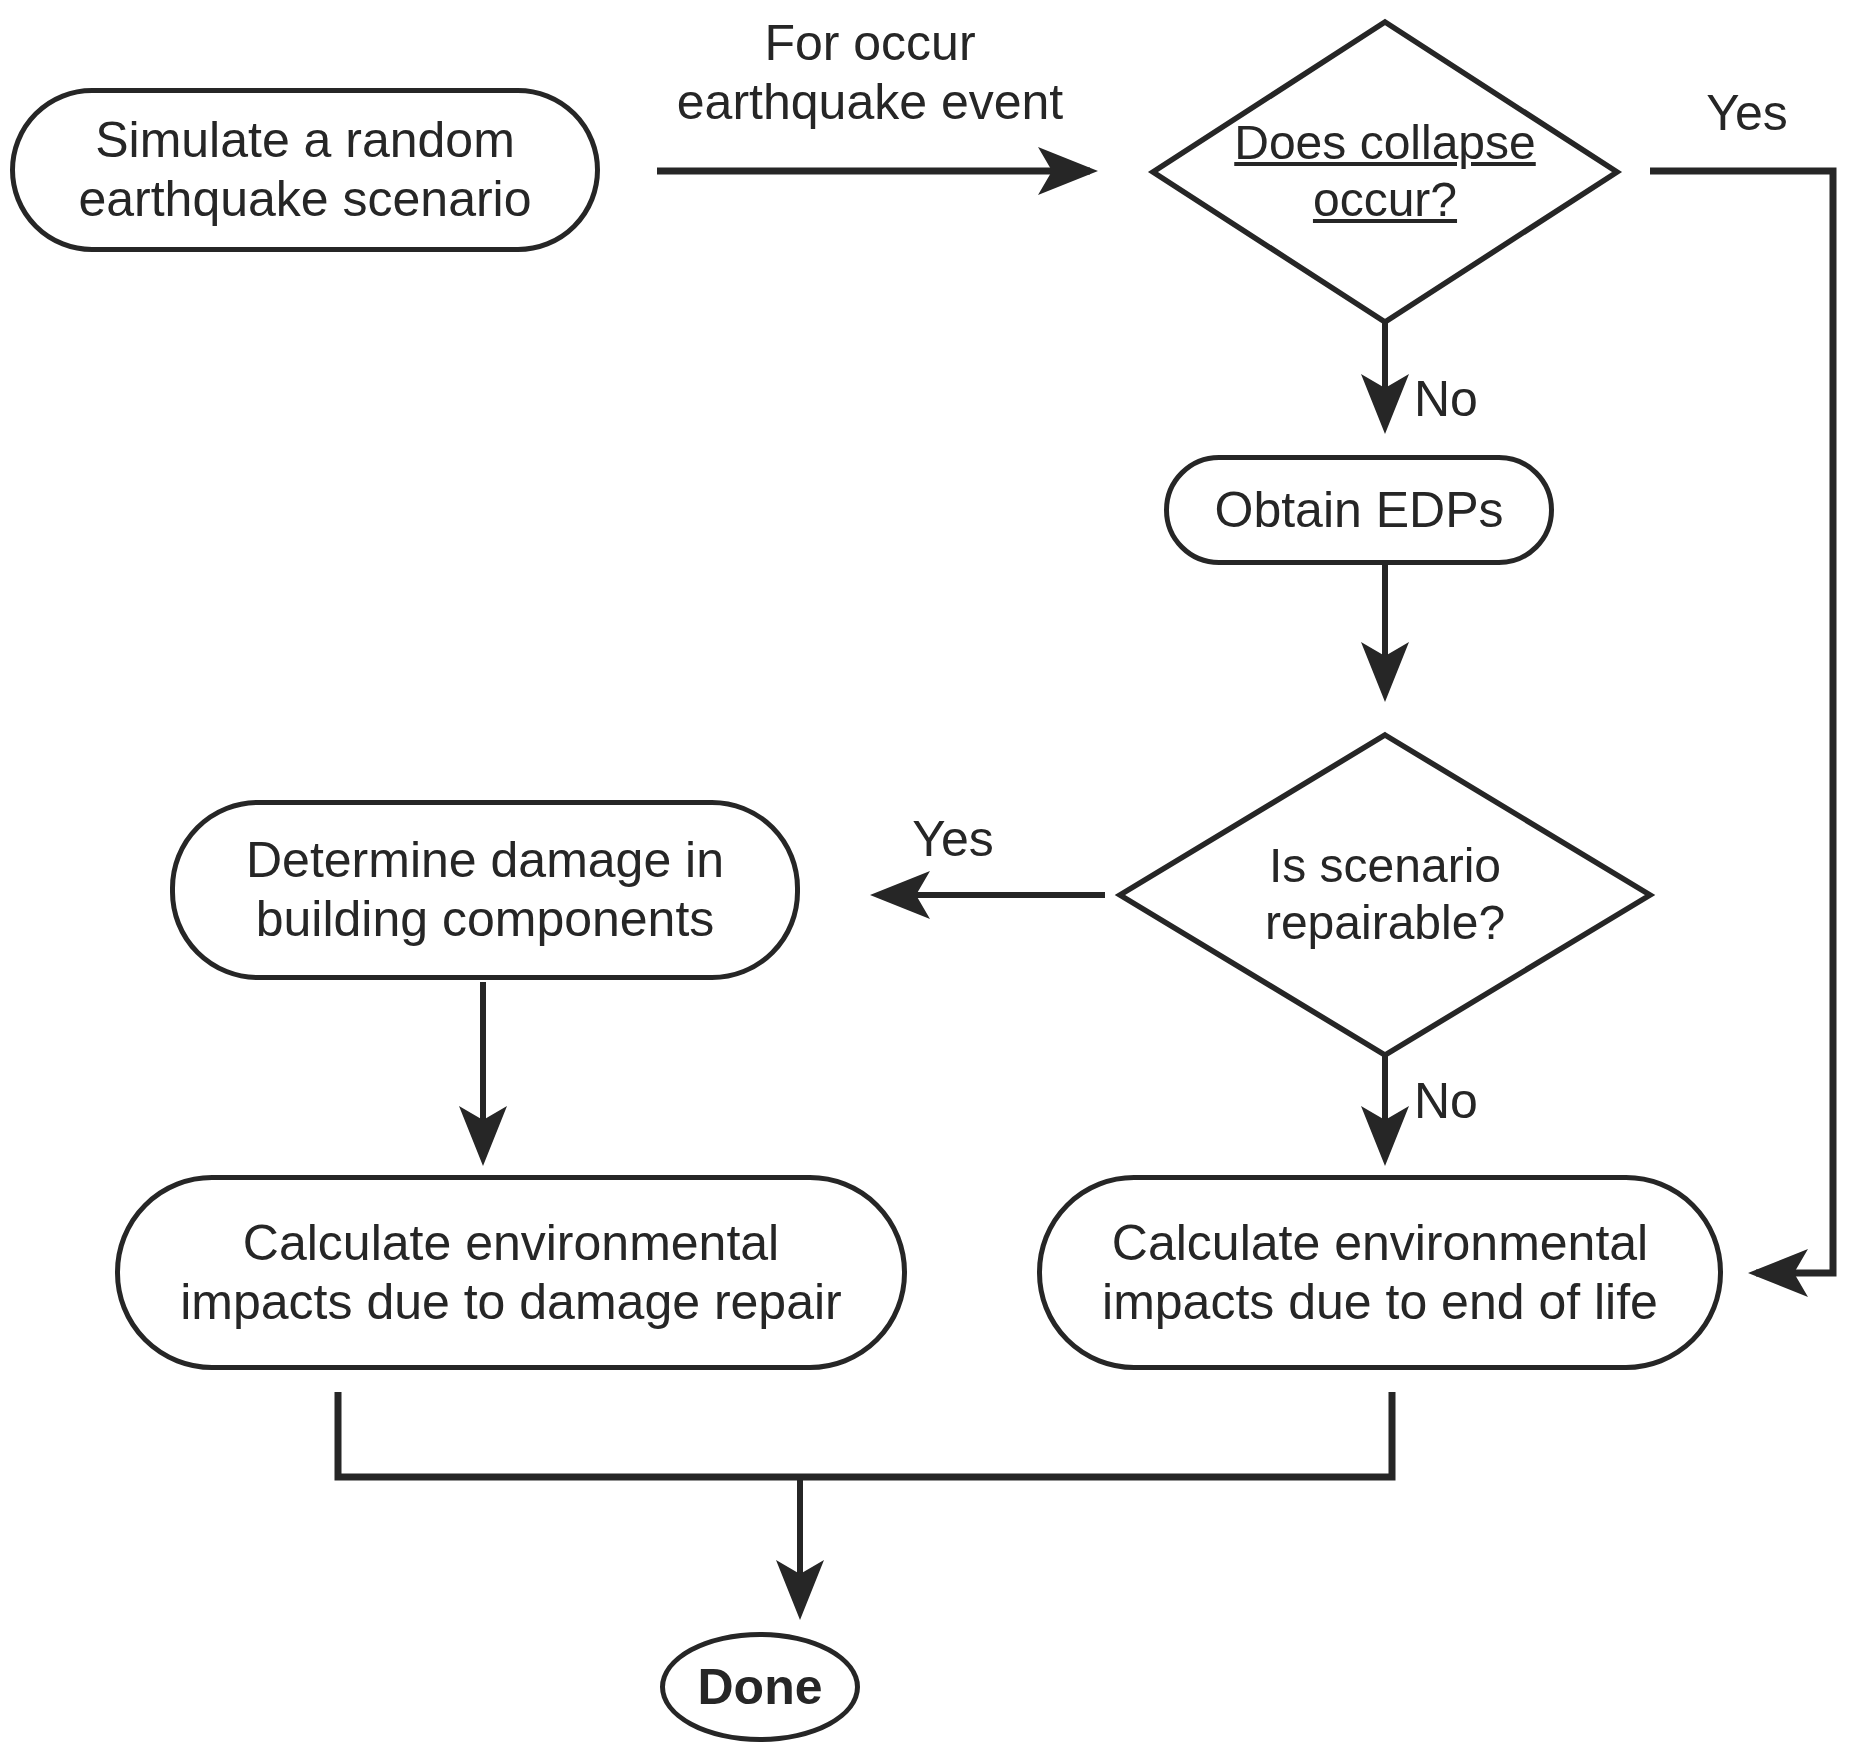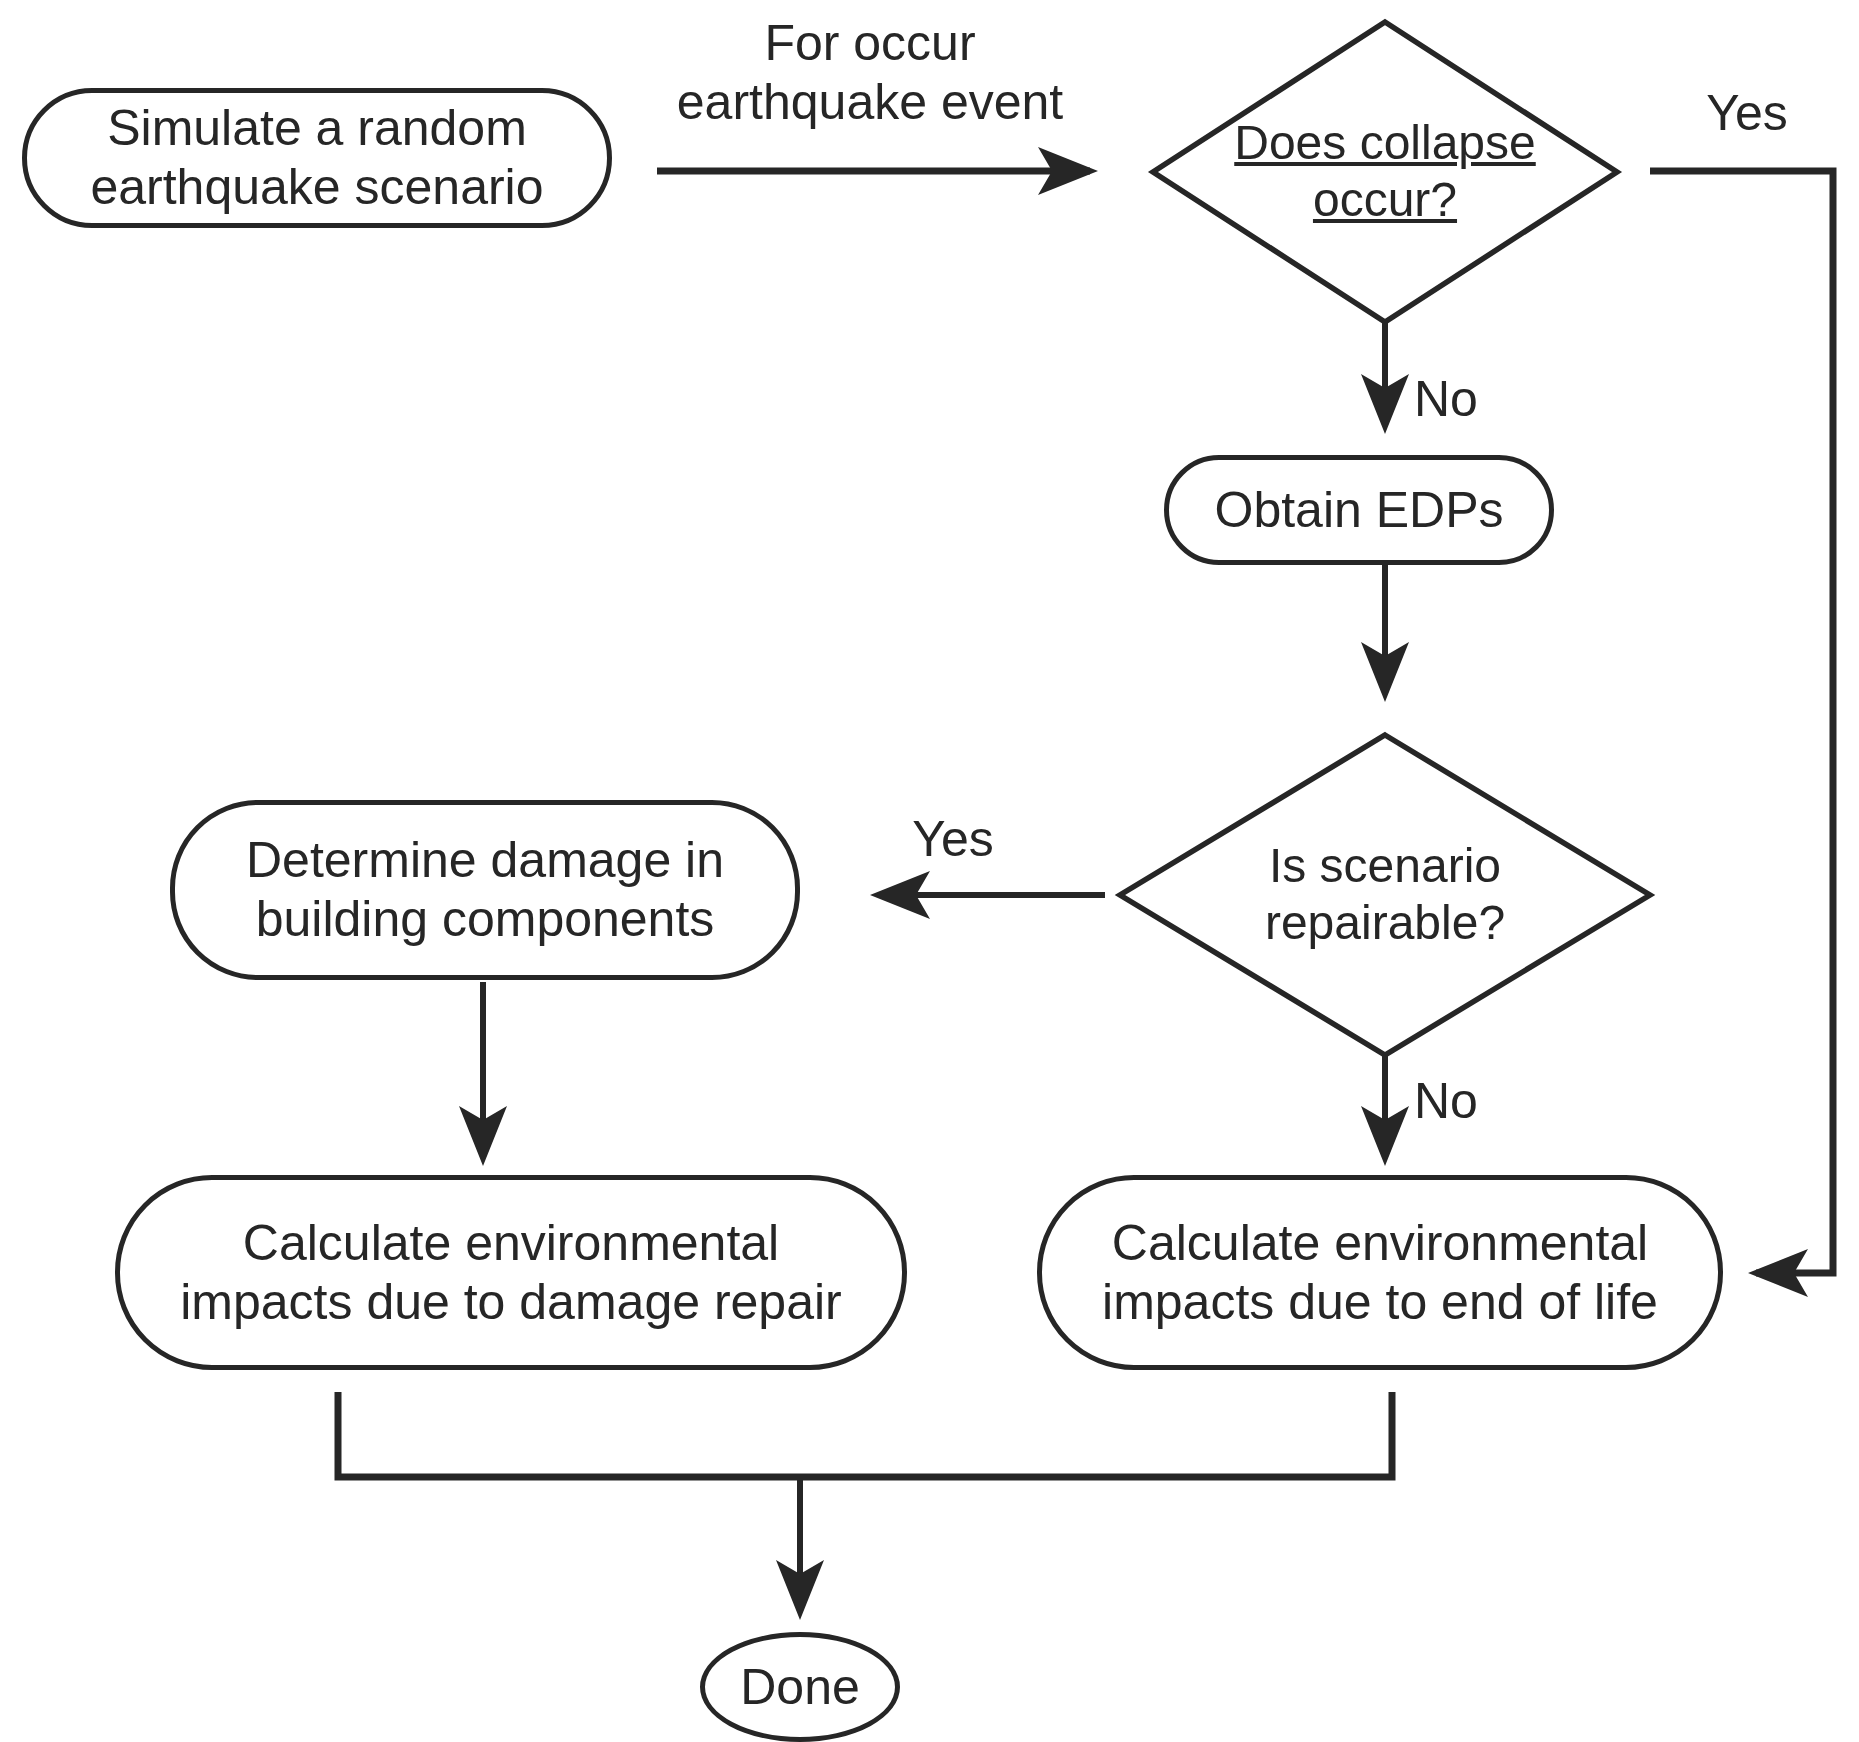--- a/index.html
+++ b/index.html
@@ -24,26 +24,26 @@
     border:5px solid var(--ink);
     display:flex;
     flex-direction:column;
     align-items:center;
     justify-content:center;
     text-align:center;
     font-size:50px;
     line-height:1.18;
     z-index:2;
   }
-  .node-start   {left:22px;   top:88px;   width:590px; height:140px; border-radius:82px;}
+  .node-start   {left:10px;   top:88px;   width:590px; height:164px; border-radius:82px;}
   .node-edps    {left:1164px; top:455px;  width:390px; height:110px; border-radius:55px;}
   .node-damage  {left:170px;  top:800px;  width:630px; height:180px; border-radius:88px;}
   .node-repair  {left:115px;  top:1175px; width:792px; height:195px; border-radius:97px;}
   .node-eol     {left:1037px; top:1175px; width:686px; height:195px; border-radius:97px;}
-  .node-done    {left:700px;  top:1632px; width:200px; height:110px; border-radius:50%;}
+  .node-done    {left:660px;  top:1632px; width:200px; height:110px; border-radius:50%;font-weight:bold;}
   .diamond-label{
     position:absolute;
     display:flex;
     flex-direction:column;
     align-items:center;
     justify-content:center;
     text-align:center;
     font-size:48px;
     line-height:1.18;
     z-index:2;

